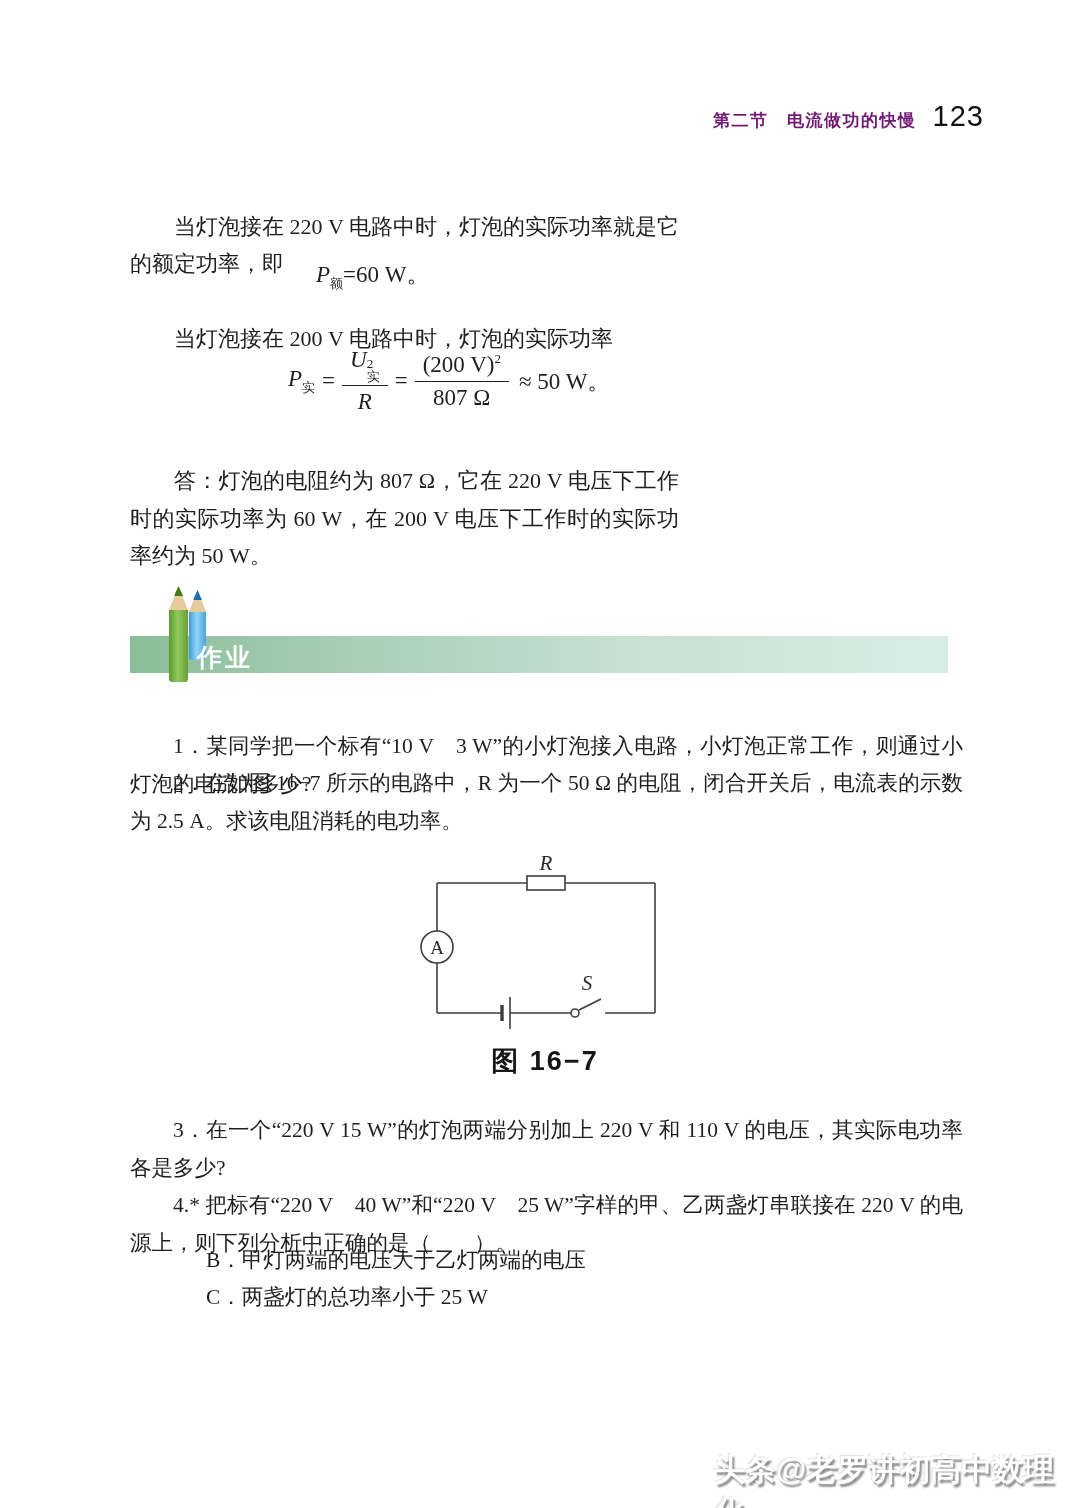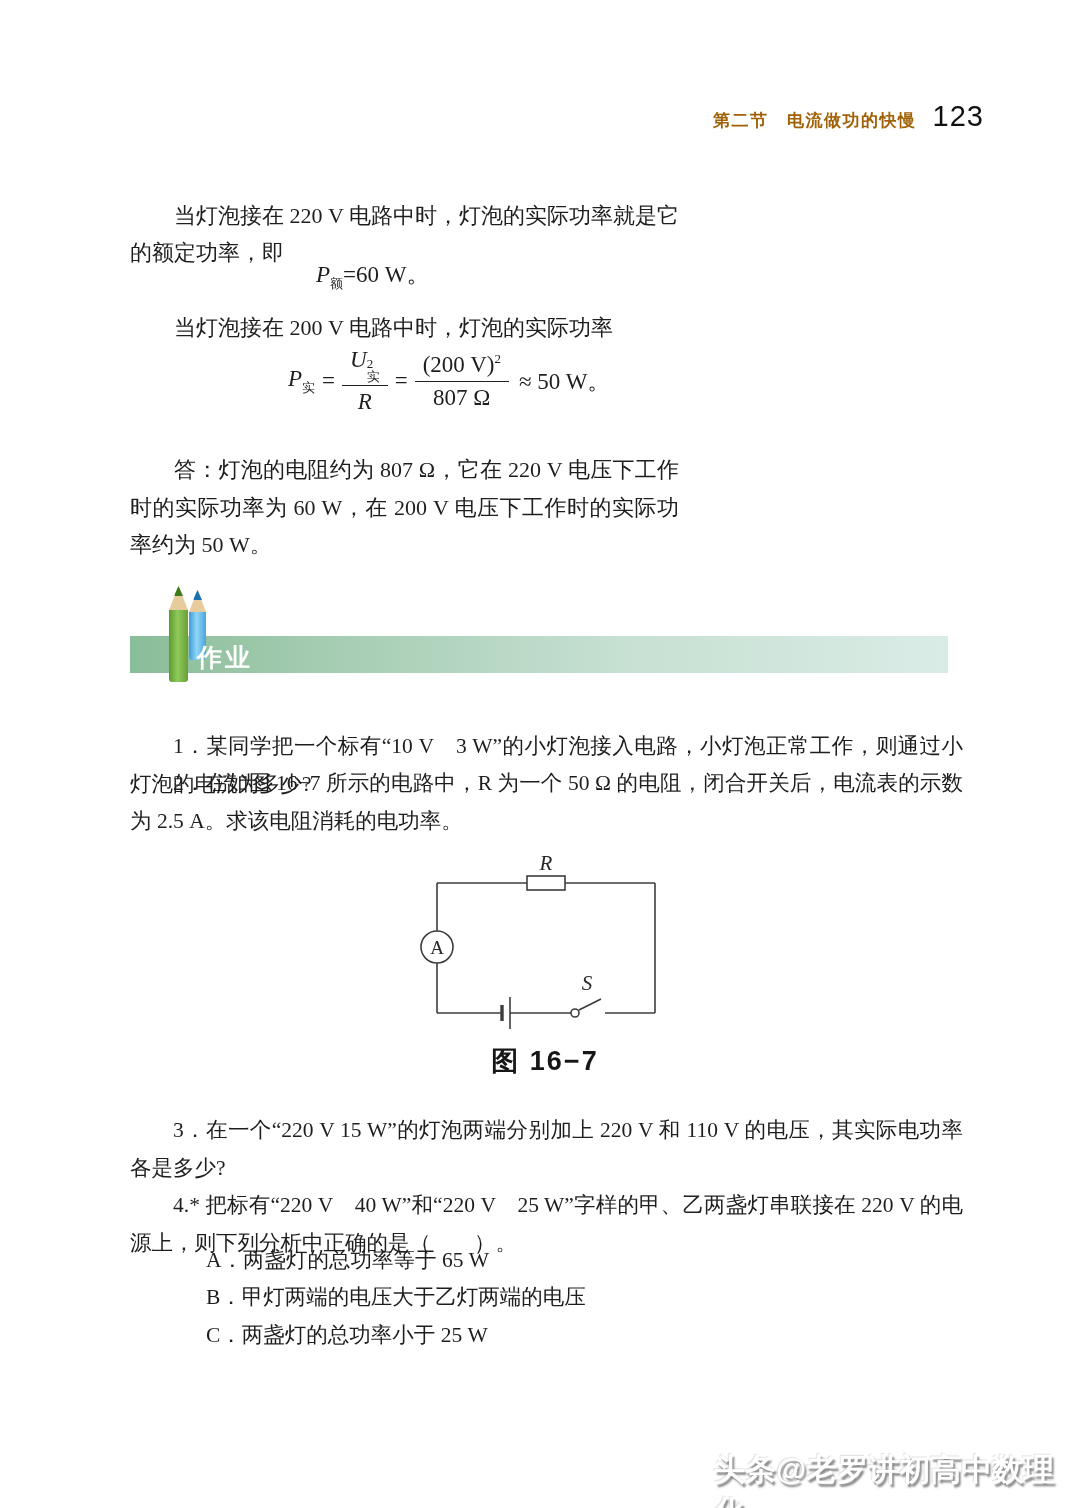--- a/index.html
+++ b/index.html
@@ -4,27 +4,27 @@
 <style>
   html,body { margin:0; padding:0; background:#ffffff; }
   #page {
     position:relative; width:1076px; height:1508px; background:#ffffff;
     font-family:"Liberation Serif","DejaVu Serif",serif; color:#1e1e1e; overflow:hidden;
   }
   
   .header-row { position:absolute; top:100px; left:0; width:984px;
     display:flex; justify-content:flex-end; align-items:baseline; gap:16px; }
   .section-title { font-family:"Liberation Sans","DejaVu Sans",sans-serif;
-    font-weight:bold; font-size:17px; color:#a16207; letter-spacing:1.5px; }
+    font-weight:bold; font-size:17px; color:#701a75; letter-spacing:1.5px; }
   .page-number { font-family:"Liberation Sans","DejaVu Sans",sans-serif;
     font-size:29px; color:#111; letter-spacing:1px; }
   
   .sol { position:absolute; left:130px; width:549px; font-size:22px;
     line-height:37px; text-align:justify; }
-  .indent { text-indent:2em;margin-top:11px; }
+  .indent { text-indent:2em; }
   .sol-p1 { top:186px; }
   .sol-p2 { top:298px; }
   .sol-answer { top:440px; line-height:37.5px; }
   .formula1 { position:absolute; left:288px; top:259px; font-size:23px;margin-left:28px; }
   .formula1 sub, .fsub { font-size:13px; }
   .formula2 { position:absolute; left:288px; top:340px; height:82px;
     display:flex; align-items:center; font-size:23px; }
   .formula2 .eq { padding:0 7px; }
   .frac { display:inline-flex; flex-direction:column; align-items:center; }
   .frac .num { border-bottom:1.6px solid #222; padding:0 8px 3px; }
@@ -148,20 +148,19 @@
     <text class="svgtext" x="126" y="15" font-size="21" font-style="italic" text-anchor="middle">R</text>
     <text class="svgtext" x="17" y="99" font-size="19" text-anchor="middle">A</text>
     <text class="svgtext" x="167" y="135" font-size="21" font-style="italic" text-anchor="middle">S</text>
   </svg>
   <div class="fig-caption">图  16−7</div>
 
   <p class="question q3">3．在一个“220 V 15 W”的灯泡两端分别加上 220 V 和 110 V 的电压，其实际电功率各是多少?</p>
   <p class="question q4">4.* 把标有“220 V　40 W”和“220 V　25 W”字样的甲、乙两盏灯串联接在 220 V 的电源上，则下列分析中正确的是（　　）。</p>
 
   <div class="options">
-    <div>A．两盏灯的总功率等于 65 W</div>
     <div>B．甲灯两端的电压大于乙灯两端的电压</div>
     <div>C．两盏灯的总功率小于 25 W</div>
   </div>
 
   <div class="watermark">头条@老罗讲初高中数理化</div>
 
 </div>
 
 </body></html>

